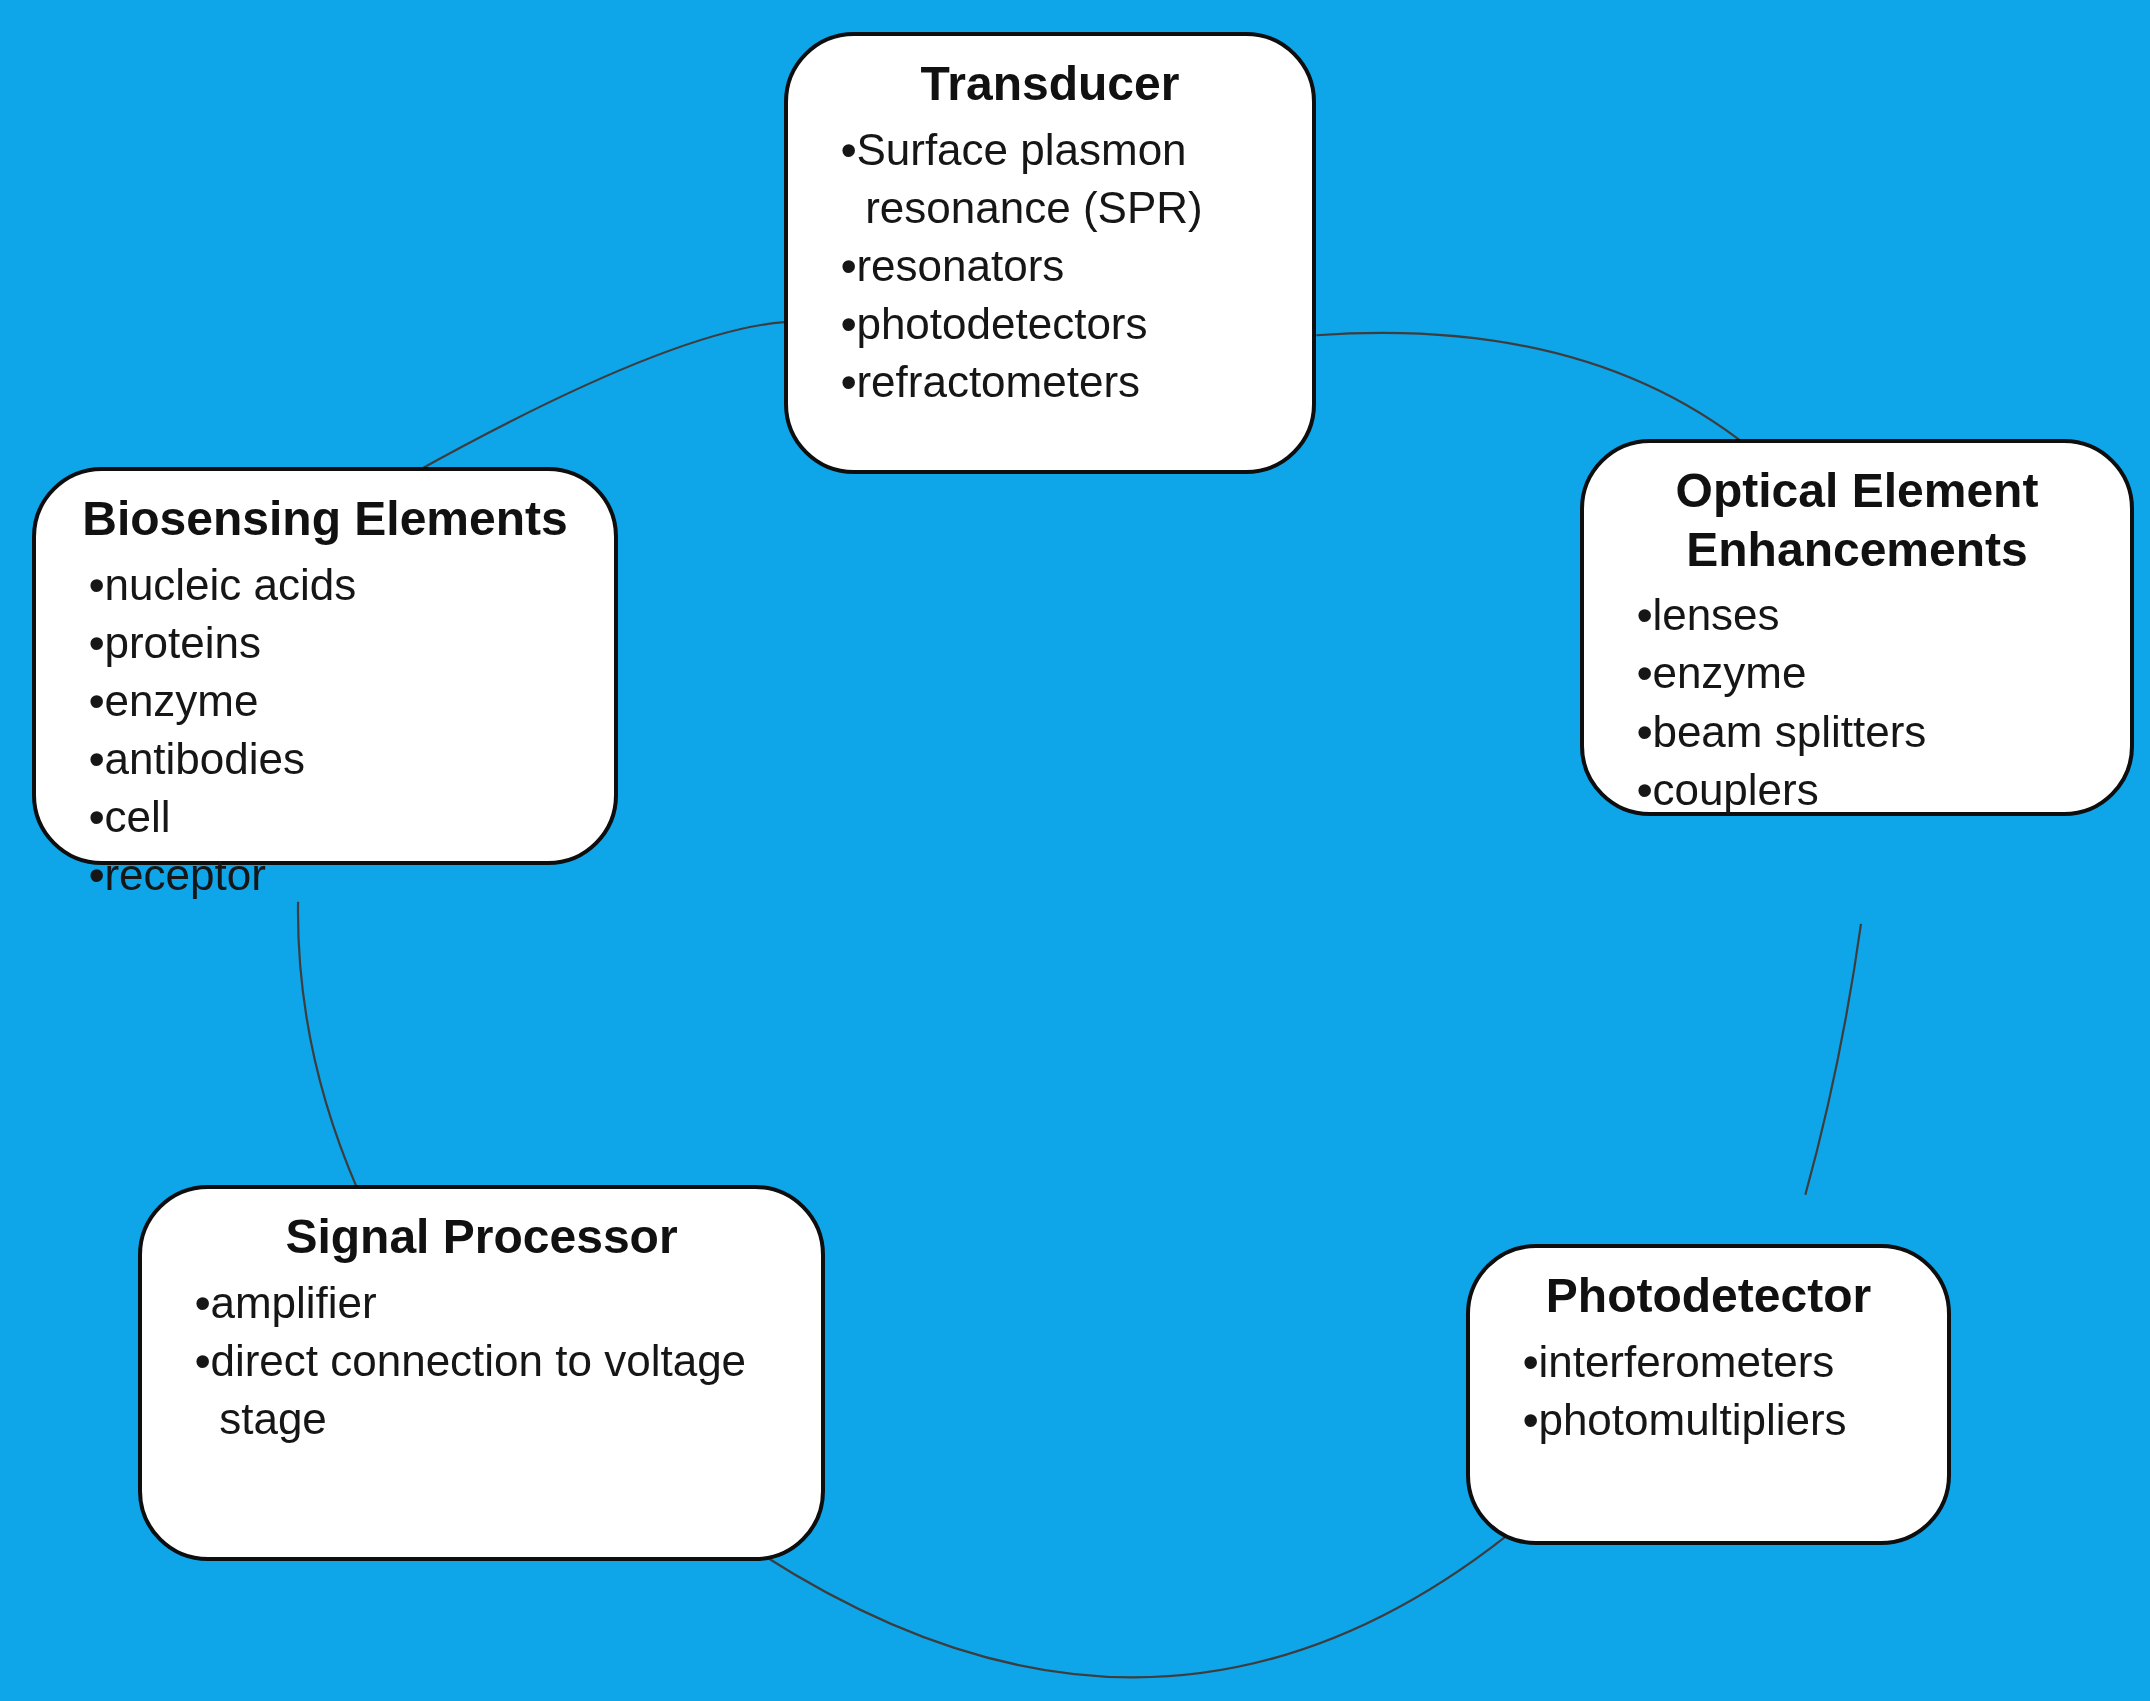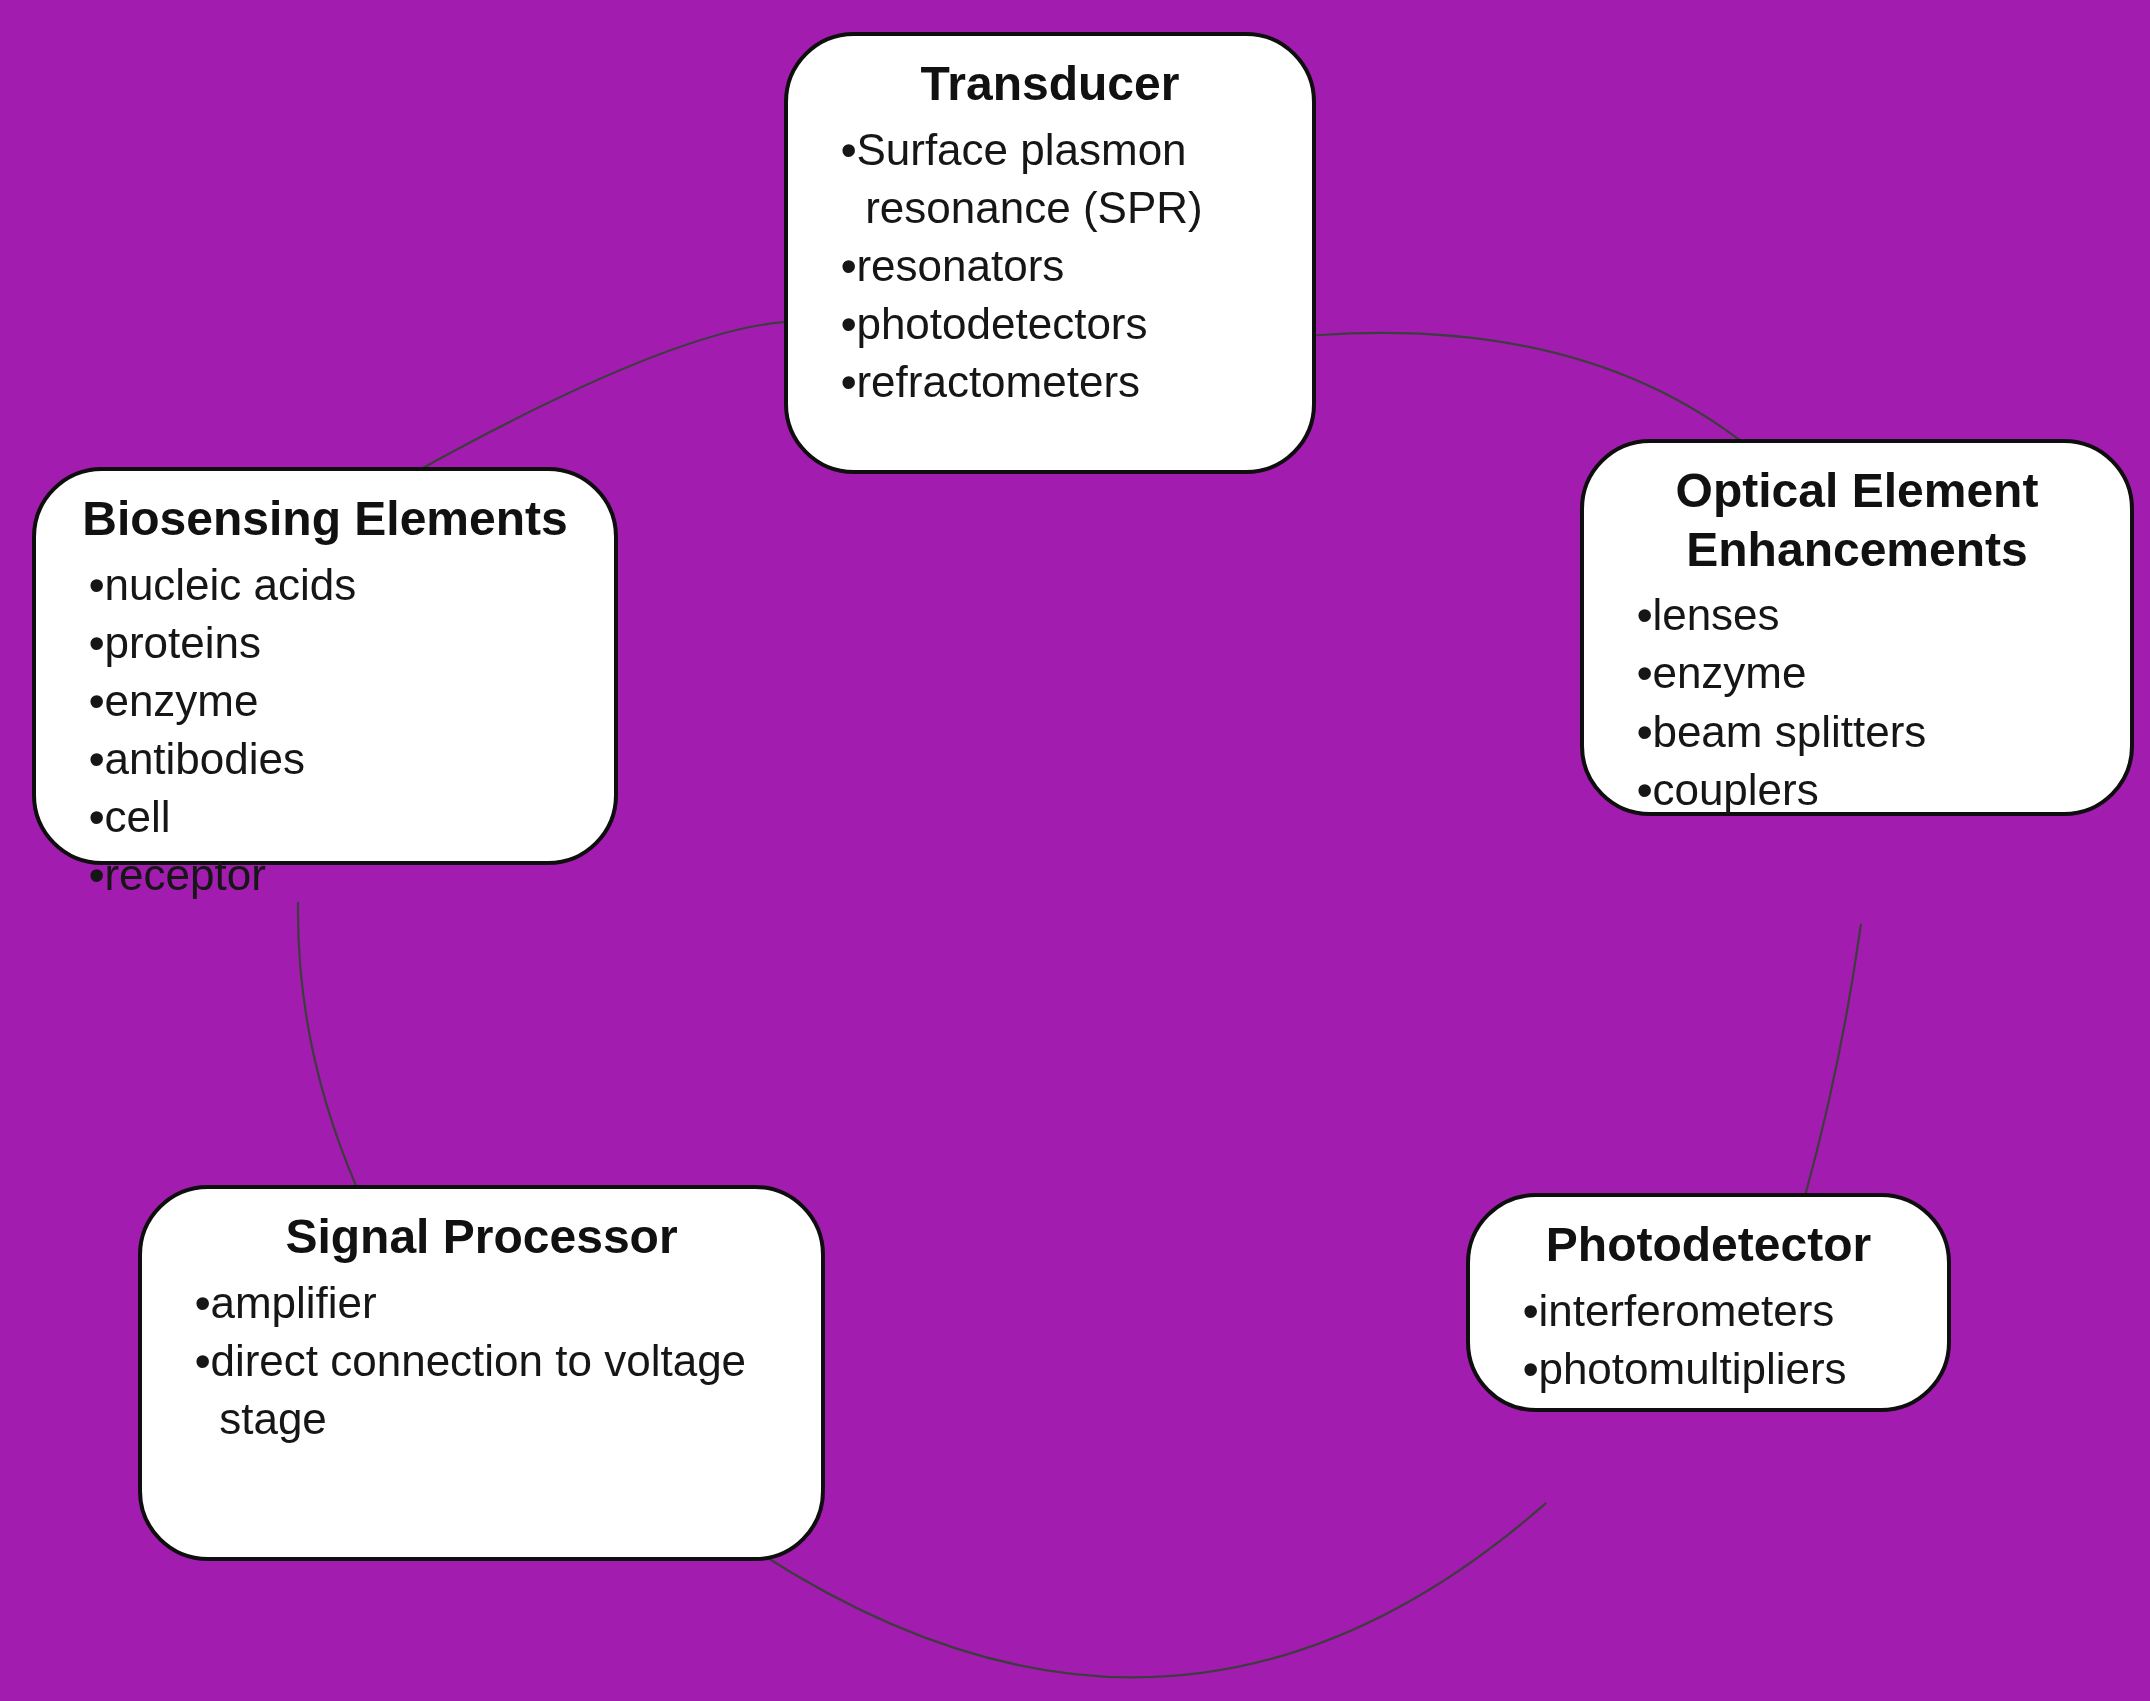--- a/index.html
+++ b/index.html
@@ -5,21 +5,21 @@
   html, body {
     margin: 0;
     padding: 0;
     background: #ffffff;
     font-family: "Liberation Sans", sans-serif;
   }
   #canvas {
     position: relative;
     width: 2151px;
     height: 1702px;
-    background: #a21caf;
+    background: #0ea5e9;
     overflow: hidden;
   }
   #arcs {
     position: absolute;
     left: 0; top: 0;
     width: 2151px;
     height: 1702px;
   }
   .node {
     position: absolute;
@@ -49,21 +49,21 @@
     text-indent: -0.55em;
     color: #161616;
   }
   .node li::before {
     content: "\2022";
     font-weight: 700;
   }
   
   #node-transducer     { left: 784px; top: 32px;   width: 532px; height: 442px; }
   #node-optical        { left: 1580px; top: 439px;  width: 554px; height: 377px; }
-  #node-photodetector  { left: 1466px; top: 1193px; width: 485px; height: 219px; }
+  #node-photodetector  { left: 1466px; top: 1244px; width: 485px; height: 301px; }
   #node-signal         { left: 138px;  top: 1185px; width: 687px; height: 376px; }
   #node-biosensing     { left: 32px;   top: 467px;  width: 586px; height: 398px; }
 </style>
 </head>
 <body>
 
 <div id="canvas">
 
   <svg id="arcs" viewBox="0 0 2938 2325" xmlns="http://www.w3.org/2000/svg">
     <path d="M 567 645 Q 915 452 1071 440" fill="none" stroke="#3d3d3d" stroke-width="3"></path>

